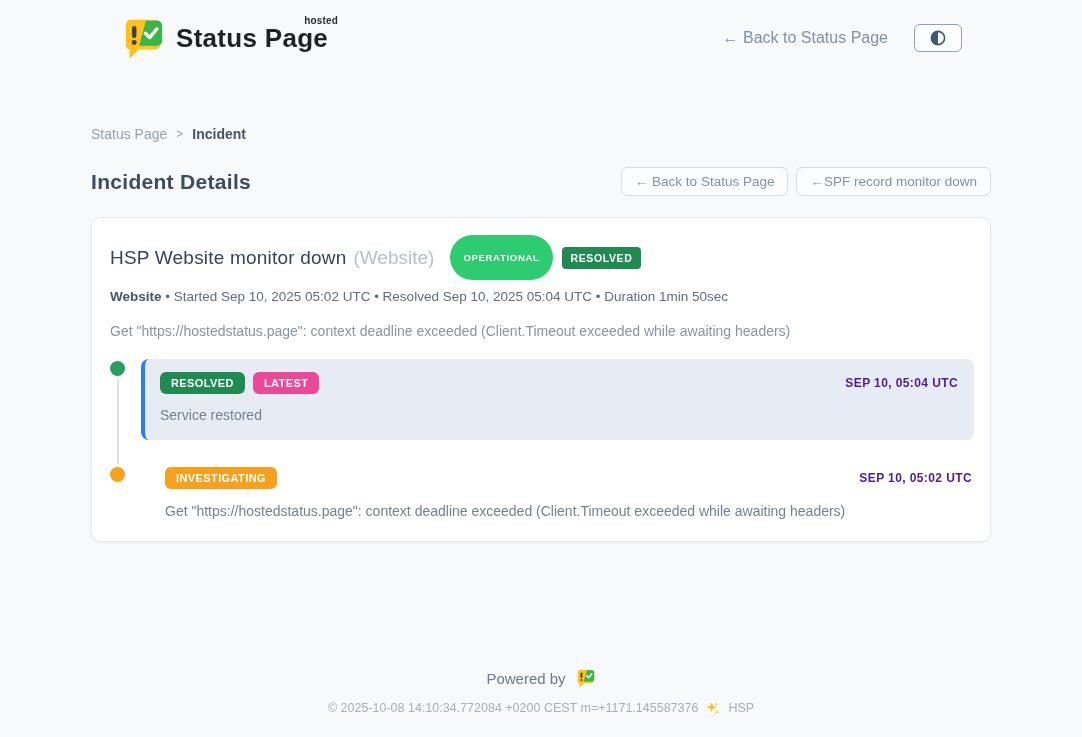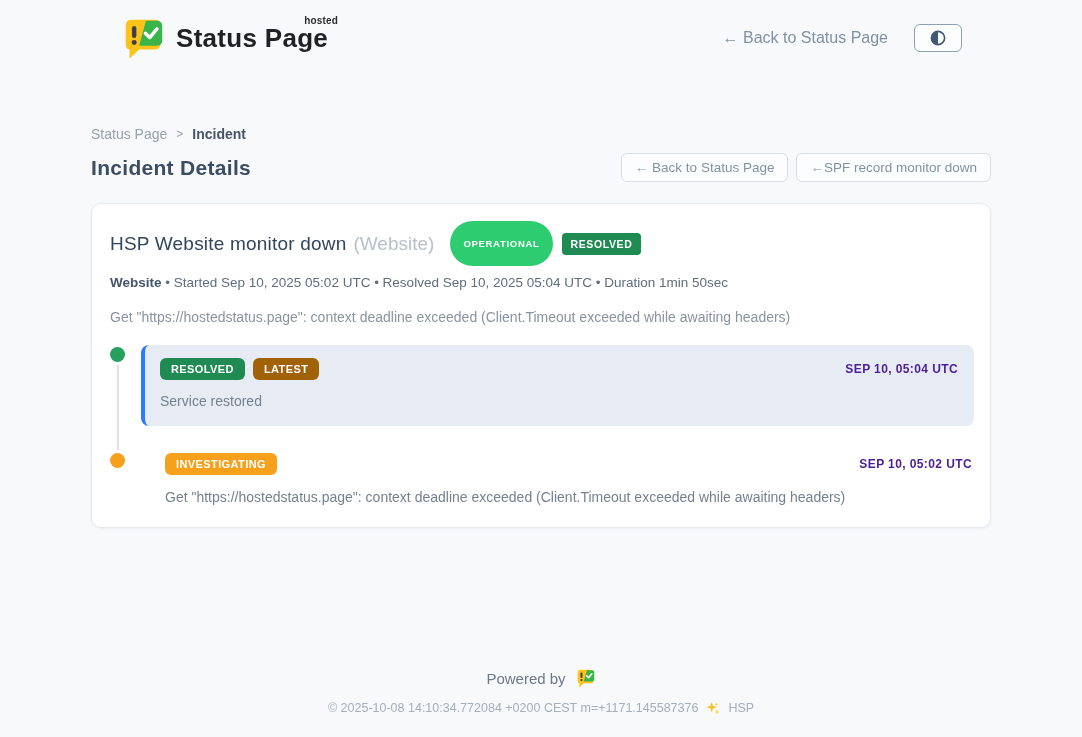--- a/index.html
+++ b/index.html
@@ -66,21 +66,21 @@
     display: flex;
     align-items: center;
     gap: 9px;
     font-size: 14px;
   }
   .breadcrumb-root { color: #98a1ad; cursor: pointer; }
   .breadcrumb-sep { color: #9aa3ae; font-size: 12px; }
   .breadcrumb-current { color: #46566a; font-weight: 700; }
 
   .title-row {
-    margin-top: 11px;
+    margin-top: 25px;
     display: flex;
     align-items: center;
     justify-content: space-between;
   }
   .page-title { font-size: 21px; font-weight: 600; color: #3c4d61; letter-spacing: 0.3px; }
   .nav-buttons { display: flex; gap: 8px; }
   .nav-btn {
     padding: 6px 13px;
     border: 1px solid #d6dde5;
     border-radius: 6px;
@@ -267,21 +267,21 @@
     <div class="timeline">
       <div class="tl-line"></div>
 
       <div class="tl-item">
         <div class="tl-dot-col">
           <div class="tl-dot" style="background-color: rgb(39, 160, 94);"></div>
         </div>
         <div class="tl-box" style="background-color: rgb(231, 236, 244);">
           <div class="tl-row">
             <span class="tl-badge resolved" style="background-color: rgb(31, 138, 82);">RESOLVED</span>
-            <span class="tl-badge latest" style="background-color: #a16207;">LATEST</span>
+            <span class="tl-badge latest" style="background-color: #ec4899;">LATEST</span>
             <span class="tl-time">SEP 10, 05:04 UTC</span>
           </div>
           <div class="tl-msg">Service restored</div>
         </div>
       </div>
 
       <div class="tl-item">
         <div class="tl-dot-col">
           <div class="tl-dot" style="background-color: rgb(247, 160, 27);"></div>
         </div>

